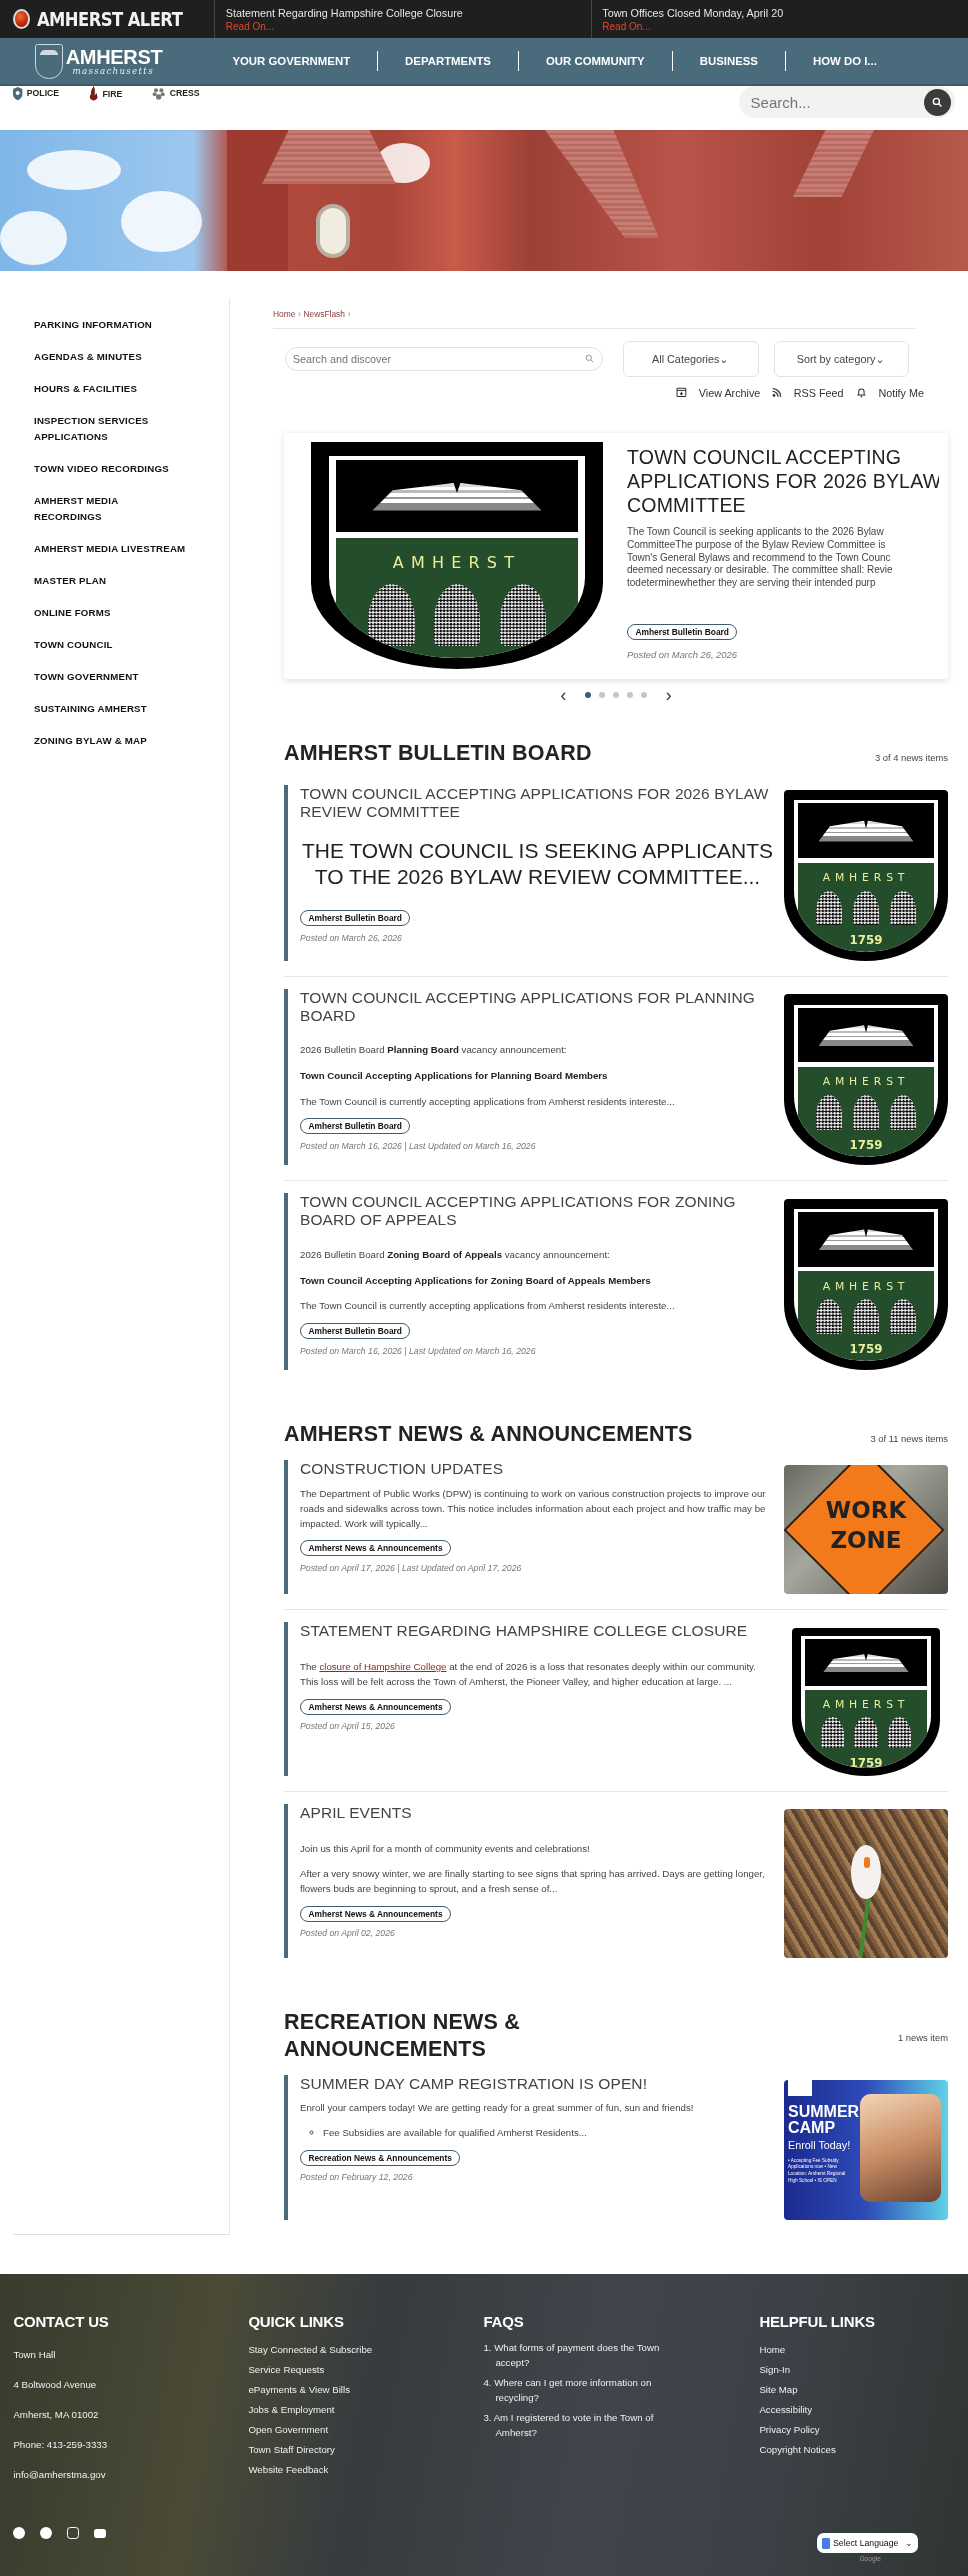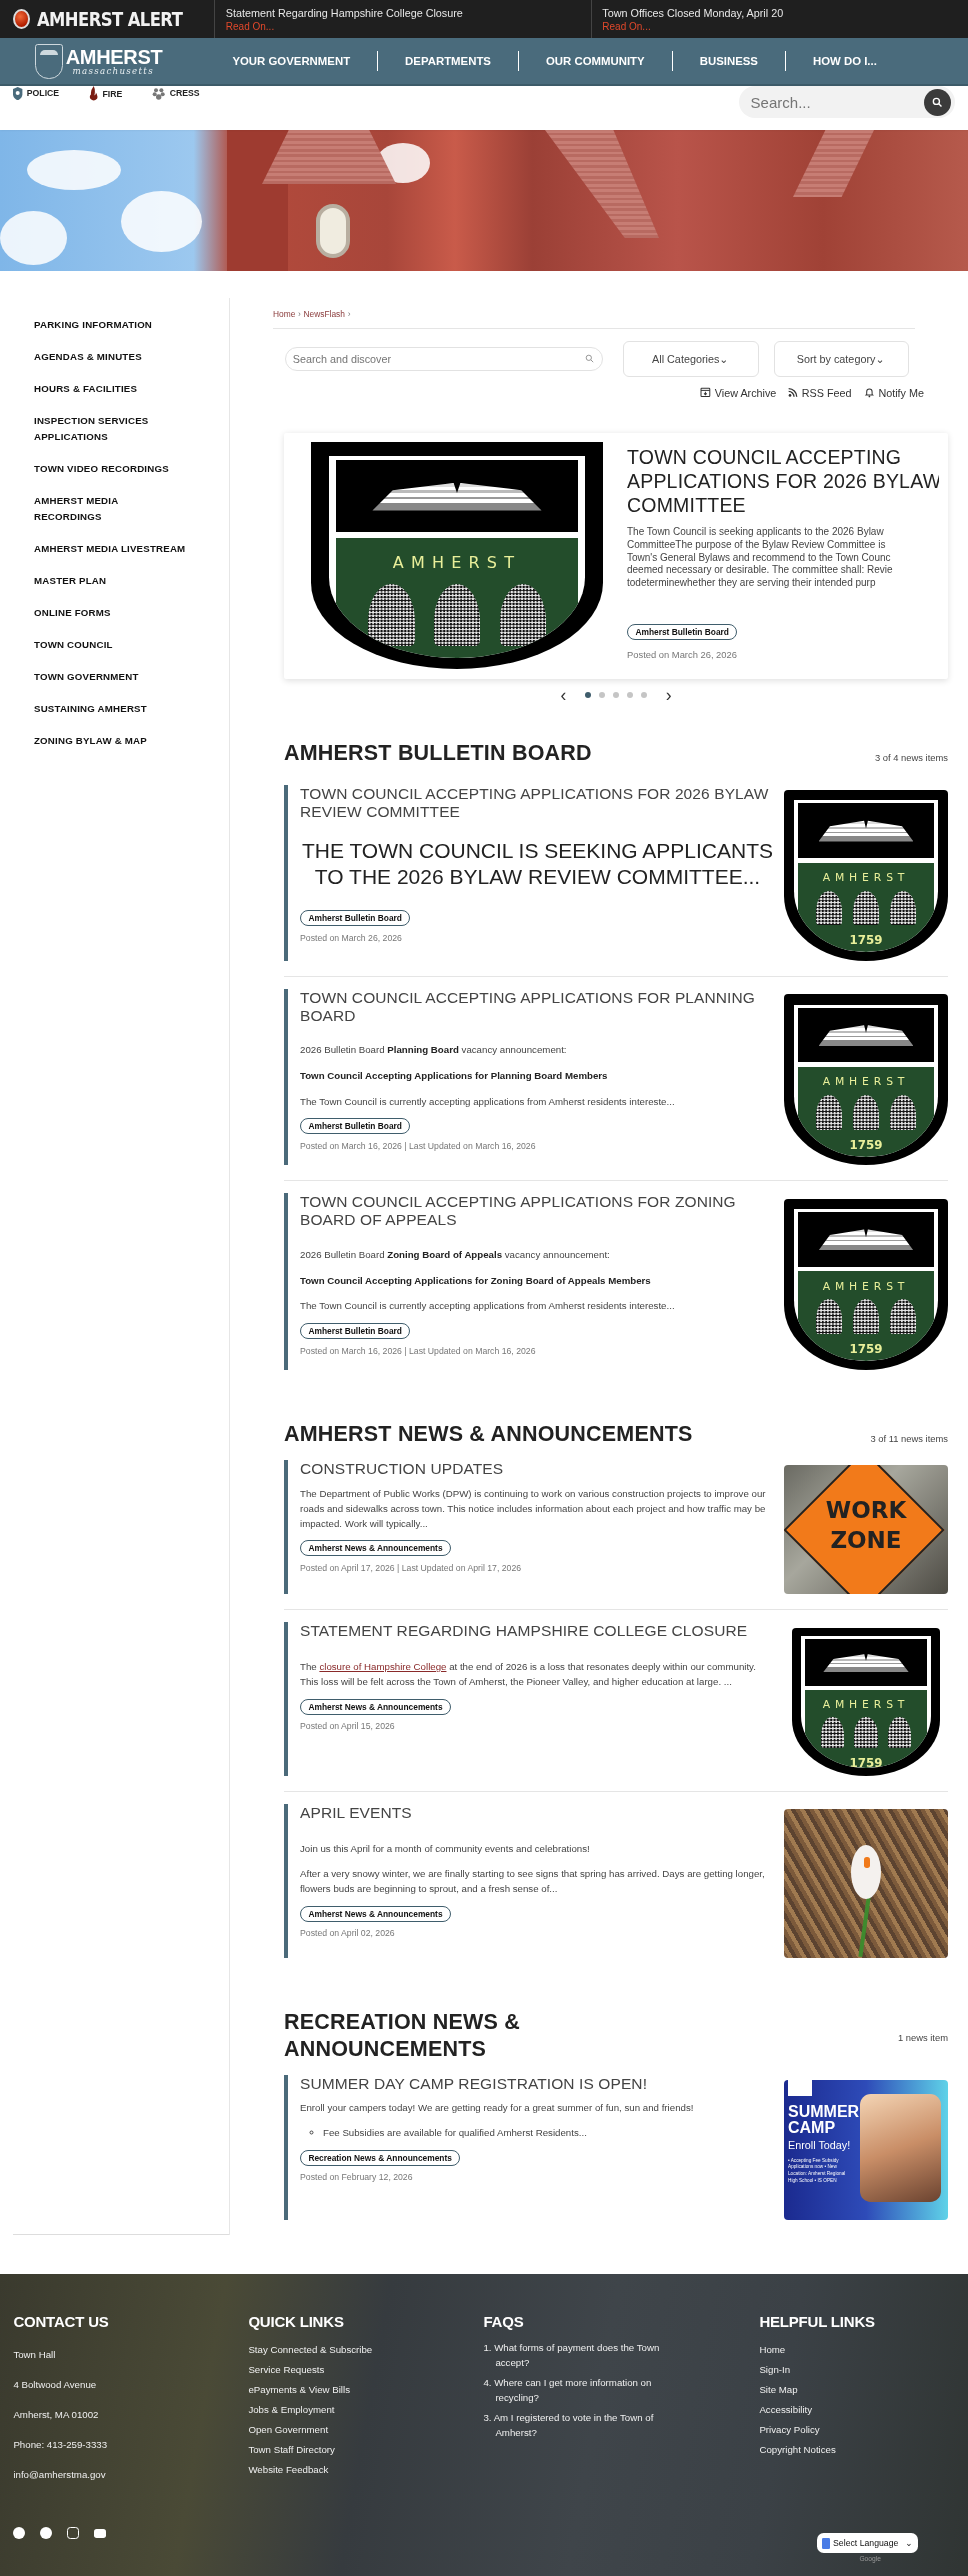--- a/index.html
+++ b/index.html
@@ -53,40 +53,40 @@
 .breadcrumb{font-size:8.4px;color:#8a3b3b;padding:10.8px 0 9.4px;border-bottom:0.7px solid #e5e5e5;margin-left:12px;width:642px}
 .breadcrumb span.sep{color:#777;margin:0 2.7px}
 
 .filters{display:flex;align-items:center;margin-top:12px;margin-left:24px}
 .search-box{width:325px;height:24px;border:0.7px solid #e2e2e2;border-radius:12px;display:flex;align-items:center;justify-content:space-between;padding:0 8px 0 6.7px}
 .search-box input{border:none;outline:none;font-size:10.8px;color:#555;width:269px;font-family:"Liberation Sans",sans-serif}
 .select{height:36px;border:0.7px solid #e2e2e2;border-radius:6px;display:flex;align-items:center;justify-content:center;padding:0 9.4px 0 8px;font-size:10.8px;color:#444}
 .sel1{width:138px;margin-left:20px}
 .sel2{width:138px;margin-left:15px}
 .actions{display:flex;justify-content:flex-end;gap:12px;margin-top:9.4px;width:663px;font-size:10.8px;color:#333}
-.action{display:flex;align-items:center;gap:4px}
+.action{display:flex;align-items:center;gap:12px}
 
 
 .carousel{margin:34px 0 0 23px;width:664px;height:246px;box-shadow:0 1.3px 6.7px rgba(0,0,0,.12);border-radius:2px;display:flex;padding:9.4px 0 9.4px 27px;background:#fff;overflow:hidden}
 .seal{position:relative;background:#000;border-radius:0 0 50% 50%/0 0 38% 38%;overflow:hidden}
 .seal .inner{position:absolute;left:6%;right:6%;top:6%;bottom:5%;background:#fff;border-radius:0 0 50% 50%/0 0 40% 40%;overflow:hidden}
 .seal .top{position:absolute;left:3%;right:3%;top:2%;height:36%;background:#000;display:flex;align-items:center;justify-content:center}
 .seal .book{width:70%;height:40%;background:linear-gradient(180deg,#fff 0 10%,#ddd 10% 20%,#fff 20% 30%,#bbb 30% 40%,#fff 40% 55%,#999 55% 60%,#fff 60% 75%,#888 75%);clip-path:polygon(0 100%,12% 30%,48% 5%,50% 40%,52% 5%,88% 30%,100% 100%)}
 .seal .green{position:absolute;left:3%;right:3%;top:41%;bottom:0;background:#234d2b;border-radius:0 0 50% 50%/0 0 46% 46%;display:flex;flex-direction:column;align-items:center;color:#e9ef9a;font-family:"DejaVu Sans",sans-serif}
 .seal .name{letter-spacing:.45em;margin-top:6%;font-size:1em}
 .seal .sheaves{display:flex;gap:10%;width:80%;justify-content:center;margin-top:5%}
 .seal .sheaf{width:24%;aspect-ratio:.75;background:radial-gradient(circle at 50% 32%,#e8e8e8 0 1.3px,#111 1.3px 2px) 0 0/3.4px 3.4px,#111;border-radius:50% 50% 10% 10%/60% 60% 10% 10%}
 .seal .year{margin-top:6%;font-weight:bold;font-size:1.1em}
 .carousel .seal{width:292px;height:227px;font-size:16px;flex-shrink:0}
 .car-text{padding:2.7px 0 0 24px;width:336px;overflow:hidden}
 .car-title{font-size:19.5px;line-height:24px;color:#222;text-transform:uppercase;white-space:nowrap;letter-spacing:0.2px}
 .car-body{font-size:10px;line-height:12.8px;color:#444;margin-top:9.4px;white-space:nowrap}
 .tag{display:inline-block;border:1.3px solid #3f5d6c;border-radius:9.4px;font-weight:bold;font-size:8.4px;color:#111;padding:2px 7.4px}
 .car-text .tag{margin-top:34px}
-.posted{font-size:9.4px;color:#777;margin-top:9.4px}
+.posted{font-style:italic;font-size:9.4px;color:#777;margin-top:9.4px}
 .pager{display:flex;justify-content:center;align-items:center;gap:8px;margin:8px 0 0 23px;width:664px}
 .dot{width:6px;height:6px;border-radius:50%;background:#c5c5c5}
 .dot.active{background:#3f5d6c}
 .arrow{font-size:17.5px;color:#333;margin:0 10.8px;line-height:1}
 
 
 .section{margin-left:23px;width:664px}
 .sec-head{display:flex;justify-content:space-between;align-items:flex-end;margin-top:36px}
 .sec-title{font-size:21.5px;color:#222;text-transform:uppercase;letter-spacing:0.2px;line-height:27px}
 .sec-count{font-size:9.4px;color:#444;padding-bottom:4px}

